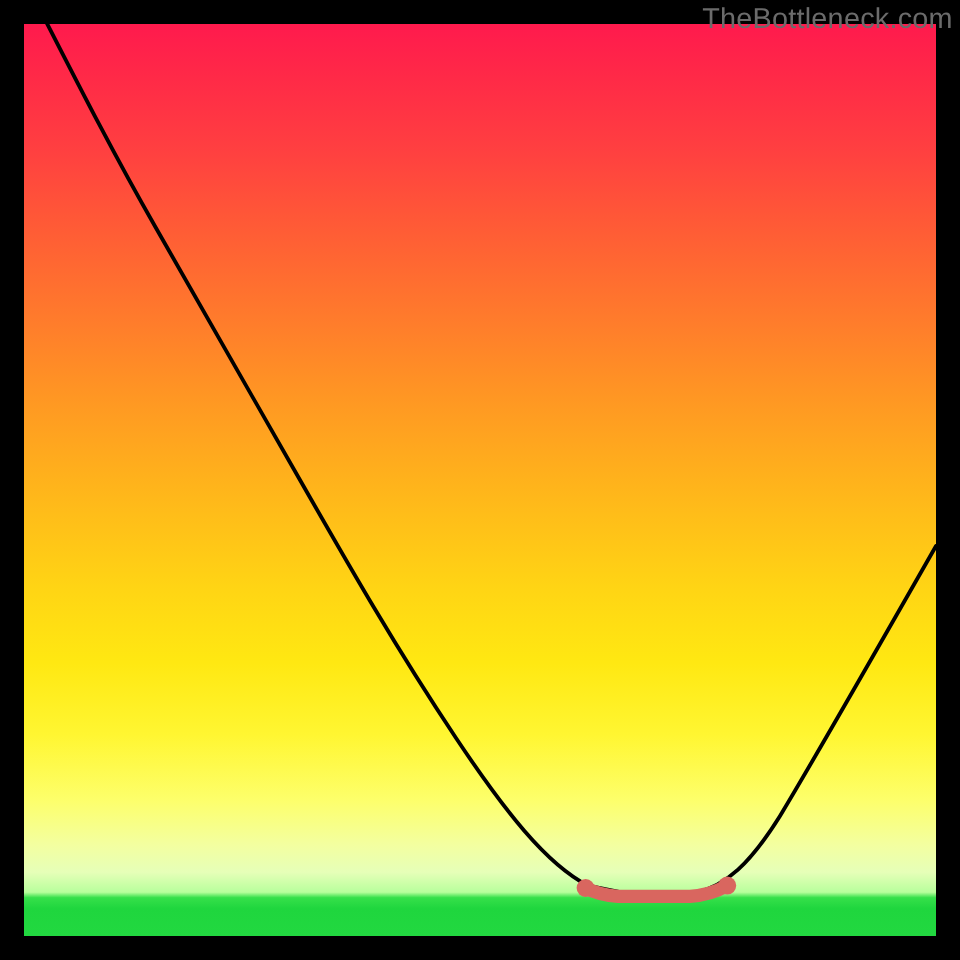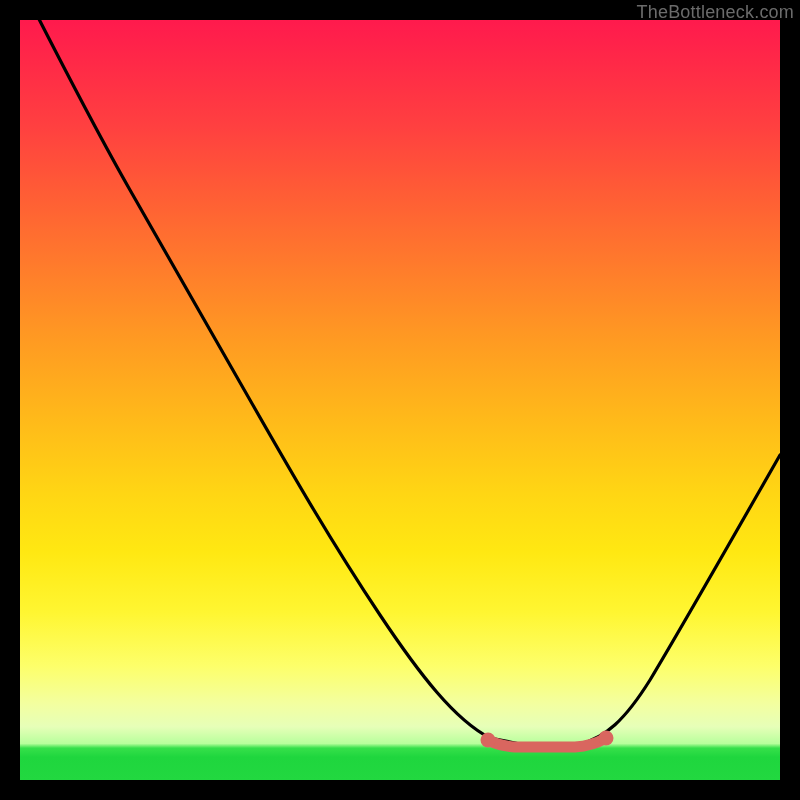--- a/index.html
+++ b/index.html
@@ -44,21 +44,21 @@
       #36e04a 95.8%,
       #1fd63e 97%,
       #22d840 100%
     );
   }
   .watermark {
     position: absolute;
     top: 2px;
     right: 6px;
     color: #6b6b6b;
-    font-size: 18px;
+    font-size: 24px;
     font-weight: 500;
     letter-spacing: 0.2px;
     user-select: none;
   }
   svg.curve {
     position: absolute;
     left: 0;
     top: 0;
     width: 760px;
     height: 760px;

